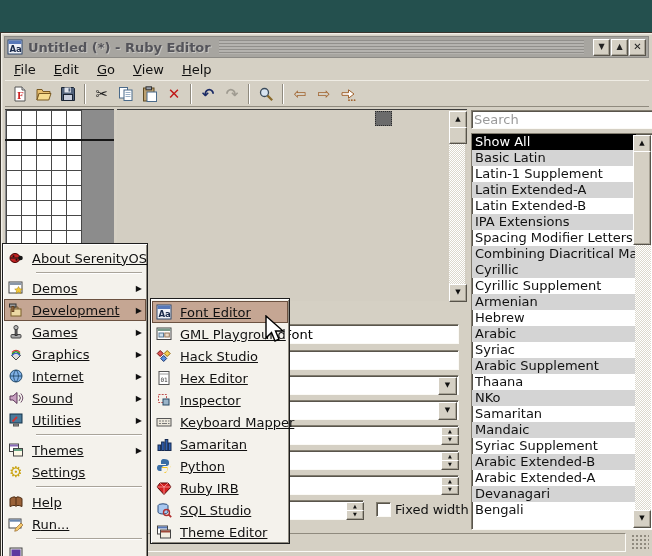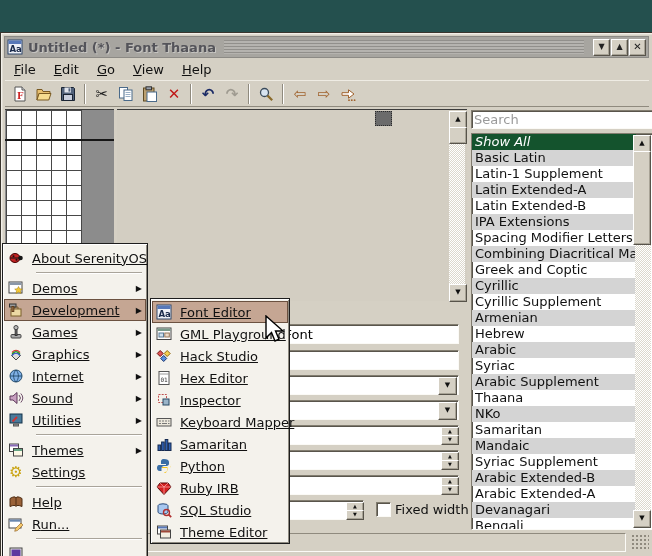--- a/index.html
+++ b/index.html
@@ -65,21 +65,21 @@
   #statusbar{left:5px;top:500px;width:618px;height:17px;background:#d5d0c4;border:1px solid;
              border-color:#8f8a7e #fbfaf6 #fbfaf6 #8f8a7e;}
   #grip{left:630px;top:501px;width:18px;height:16px;
         background-image:radial-gradient(circle at 1px 1px,#8f8a7e 1px,transparent 1px);
         background-size:4px 4px;background-position:1px 1px;}
   
   #search{left:470px;top:77px;width:208px;height:19px;}
   #blocklist{left:470px;top:100px;width:180px;height:395px;overflow:hidden;padding:0;}
   .row{height:16px;line-height:16px;padding-left:3px;width:161px;white-space:nowrap;overflow:hidden;}
   .row.alt{background:#d4d4d4;}
-  .row.selected{background:#14532d;color:#fff;font-style:italic;}
+  .row.selected{background:#000000;color:#fff;}
   
   .menu{background:#f4f2ec;border:1px solid #1d1d1d;
         box-shadow:inset 1px 1px 0 #ffffff,inset -1px -1px 0 #8e8a80;padding:3px 1px;box-sizing:border-box;z-index:10;}
   #startmenu{left:2px;top:211px;width:146px;height:319px;}
   #devmenu{left:150px;top:266px;width:140px;height:246px;padding:2px 1px;}
   .mitem{height:22px;display:flex;align-items:center;padding:0 4px;}
   .mitem .icon{margin-right:8px;}
   .mlabel{flex:1;white-space:nowrap;text-decoration:underline;}
   .marrow{font-size:8px;margin-left:2px;}
   .mitem.hl{background:#c5a693;box-shadow:inset 0 0 0 1px #6b5140;}
@@ -106,21 +106,21 @@
   <div id="window" class="abs">
 
     <div class="titlebar abs">
       <span class="icon" id="title-icon">
           <svg viewBox="0 0 16 16">
             <rect x="1" y="1" width="14" height="14" fill="#eef0f6" stroke="#30486a"></rect>
             <rect x="1.5" y="1.5" width="13" height="3.5" fill="#5878b8"></rect>
             <text x="2.5" y="13" font-size="8.5" font-weight="bold" fill="#1a2a4a" font-family="DejaVu Sans">Aa</text>
           </svg>
         </span>
-      <span class="title">Untitled (*) - Font Thaana</span>
+      <span class="title">Untitled (*) - Ruby Editor</span>
       <span class="stripes"></span>
       <span class="winbtn raised">▼</span>
       <span class="winbtn raised">▲</span>
       <span class="winbtn raised close">✕</span>
     </div>
 
     <div id="menubar" class="abs">
         <span class="menu-title"><u>F</u>ile</span>
         <span class="menu-title"><u>E</u>dit</span>
         <span class="menu-title"><u>G</u>o</span>
@@ -288,21 +288,20 @@
     <div id="blocklist" class="sunken abs">
       <div id="rows">
           <div class="row selected">Show All</div>
           <div class="row alt">Basic Latin</div>
           <div class="row">Latin-1 Supplement</div>
           <div class="row alt">Latin Extended-A</div>
           <div class="row">Latin Extended-B</div>
           <div class="row alt">IPA Extensions</div>
           <div class="row">Spacing Modifier Letters</div>
           <div class="row alt">Combining Diacritical Marks</div>
-          <div class="row">Greek and Coptic</div>
           <div class="row alt">Cyrillic</div>
           <div class="row">Cyrillic Supplement</div>
           <div class="row alt">Armenian</div>
           <div class="row">Hebrew</div>
           <div class="row alt">Arabic</div>
           <div class="row">Syriac</div>
           <div class="row alt">Arabic Supplement</div>
           <div class="row">Thaana</div>
           <div class="row alt">NKo</div>
           <div class="row">Samaritan</div>

